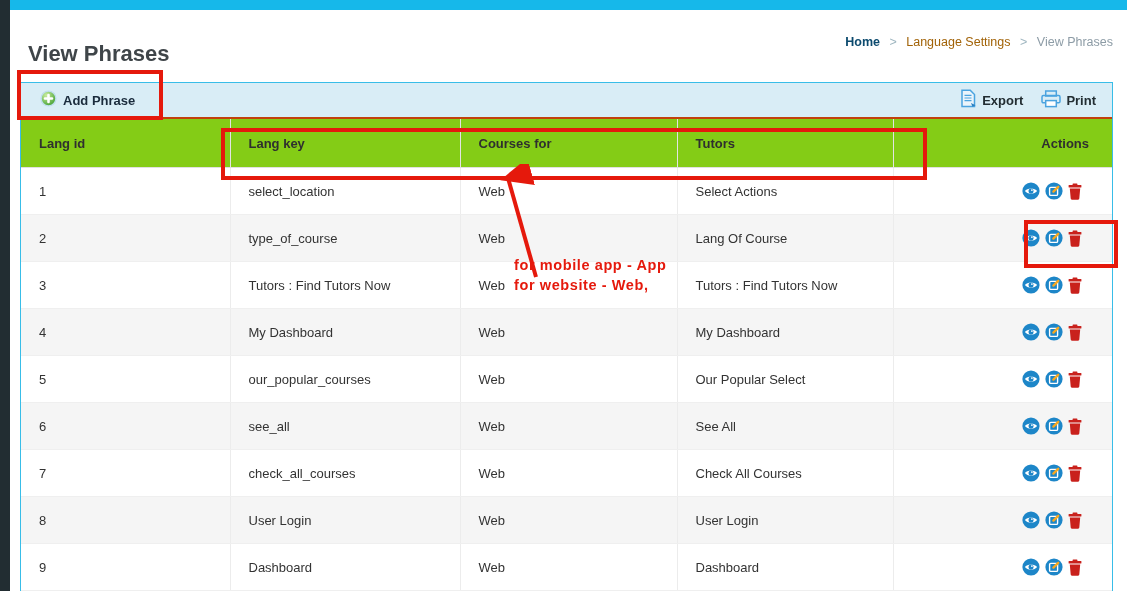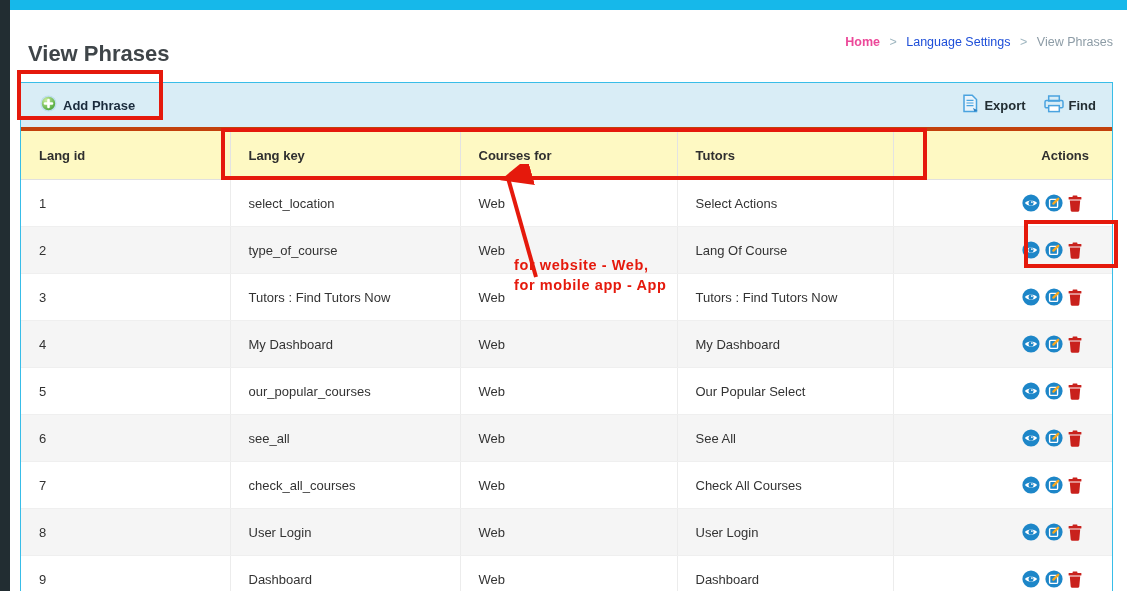--- a/index.html
+++ b/index.html
@@ -7,41 +7,41 @@
     width:1127px; height:591px; position:relative; overflow:hidden;
     background:#fff; font-family:"Liberation Sans", sans-serif;
   }
   
   .sidebar-sliver { position:absolute; left:0; top:0; width:10px; height:591px; background:#222d32; }
   .topbar { position:absolute; left:10px; top:0; width:1117px; height:10px; background:#16b8ea; }
 
   
   .page-title { position:absolute; left:28px; top:26px; font-size:22px; color:#3f4549; }
   .breadcrumb { position:absolute; right:14px; top:35px; font-size:12.5px; white-space:nowrap; }
-  .crumb-home { color:#ec4899; font-weight:bold; text-decoration:none; }
+  .crumb-home { color:#0c4a6e; font-weight:bold; text-decoration:none; }
   .crumb-sep { color:#9fb6c0; margin:0 6px; }
-  .crumb-link { color:#1d4ed8; text-decoration:none; }
+  .crumb-link { color:#a16207; text-decoration:none; }
   .crumb-current { color:#8d9ca6; }
 
   
   .box { position:absolute; left:20px; top:82px; width:1091px; height:509px;
          border:1px solid #38bde8; border-bottom:none; background:#fff; box-sizing:content-box; }
-  .box-header { height:48px; background:#d9edf6; border-bottom:4px solid #c2410c;
+  .box-header { height:36px; background:#d9edf6; border-bottom:2px solid #c2410c;
                 display:flex; align-items:center; justify-content:space-between;
                 padding:0 16px 0 19px; box-sizing:border-box; }
   .add-btn { display:inline-flex; align-items:center; gap:6px; cursor:pointer;
              background:none; border:none; padding:0; }
   .add-btn .lbl { font-size:13px; font-weight:bold; color:#1a2b3c; font-family:"Liberation Sans",sans-serif; }
   .tools { display:flex; align-items:center; gap:18px; }
   .tool { display:inline-flex; align-items:center; gap:5px; background:none; border:none; padding:0;
           cursor:pointer; font-size:13px; font-weight:bold; color:#222d32; font-family:"Liberation Sans",sans-serif; }
 
   
   table { width:100%; border-collapse:collapse; table-layout:fixed; font-size:13px; color:#333; }
-  thead th { background:#fef9c3; height:48px; text-align:left; padding:0 0 0 18px;
+  thead th { background:#84cc16; height:48px; text-align:left; padding:0 0 0 18px;
              border-bottom:1px solid #e0e0e0; border-right:1px solid #e3e3e3;
              font-weight:bold; font-size:13px; color:#2f2f2f; }
   thead th:last-child { border-right:none; text-align:right; padding-right:23px; }
   tbody td { height:47px; padding:0 0 0 18px; border-bottom:1px solid #efefef;
              border-right:1px solid #ececec; box-sizing:border-box; background:#fff;
              white-space:nowrap; overflow:hidden; }
   tbody td:last-child { border-right:none; text-align:right; padding:0 26px 0 0; }
   tbody tr:nth-child(even) td { background:#f5f5f5; }
   .actions { display:inline-flex; align-items:center; gap:5px; vertical-align:middle; }
   .icon-btn { border:none; background:none; padding:0; width:18px; height:18px; cursor:pointer; line-height:0; }
@@ -101,21 +101,21 @@
         <span>Export</span>
       </button>
       <button class="tool">
         <span>
           <svg width="20" height="18" viewBox="0 0 20 18">
             <rect x="4.7" y="1" width="10.6" height="5" fill="none" stroke="#4aa3df" stroke-width="1.5"></rect>
             <rect x="1" y="5.6" width="18" height="7.2" rx="1.4" fill="none" stroke="#4aa3df" stroke-width="1.5"></rect>
             <rect x="4.7" y="10.6" width="10.6" height="6" fill="#fff" stroke="#4aa3df" stroke-width="1.5"></rect>
           </svg>
         </span>
-        <span>Find</span>
+        <span>Print</span>
       </button>
     </div>
   </div>
 
   <table>
     <colgroup>
         <col style="width:209px">
         <col style="width:230px">
         <col style="width:217px">
         <col style="width:216px">
@@ -484,15 +484,15 @@
 <svg class="anno-arrow" width="70" height="125" viewBox="0 0 70 125">
   <defs>
     <marker id="arrowhead" markerWidth="7" markerHeight="8" refX="3.5" refY="2" orient="auto">
       <polygon points="0 8, 3.5 0, 7 8" fill="#e5190c"></polygon>
     </marker>
   </defs>
   <line x1="46" y1="113" x2="18" y2="14" stroke="#e5190c" stroke-width="4" marker-end="url(#arrowhead)"></line>
 </svg>
 
 <div class="anno-note">
+  <div>for mobile app - App</div>
   <div>for website - Web,</div>
-  <div>for mobile app - App</div>
 </div>
 
 </body></html>

